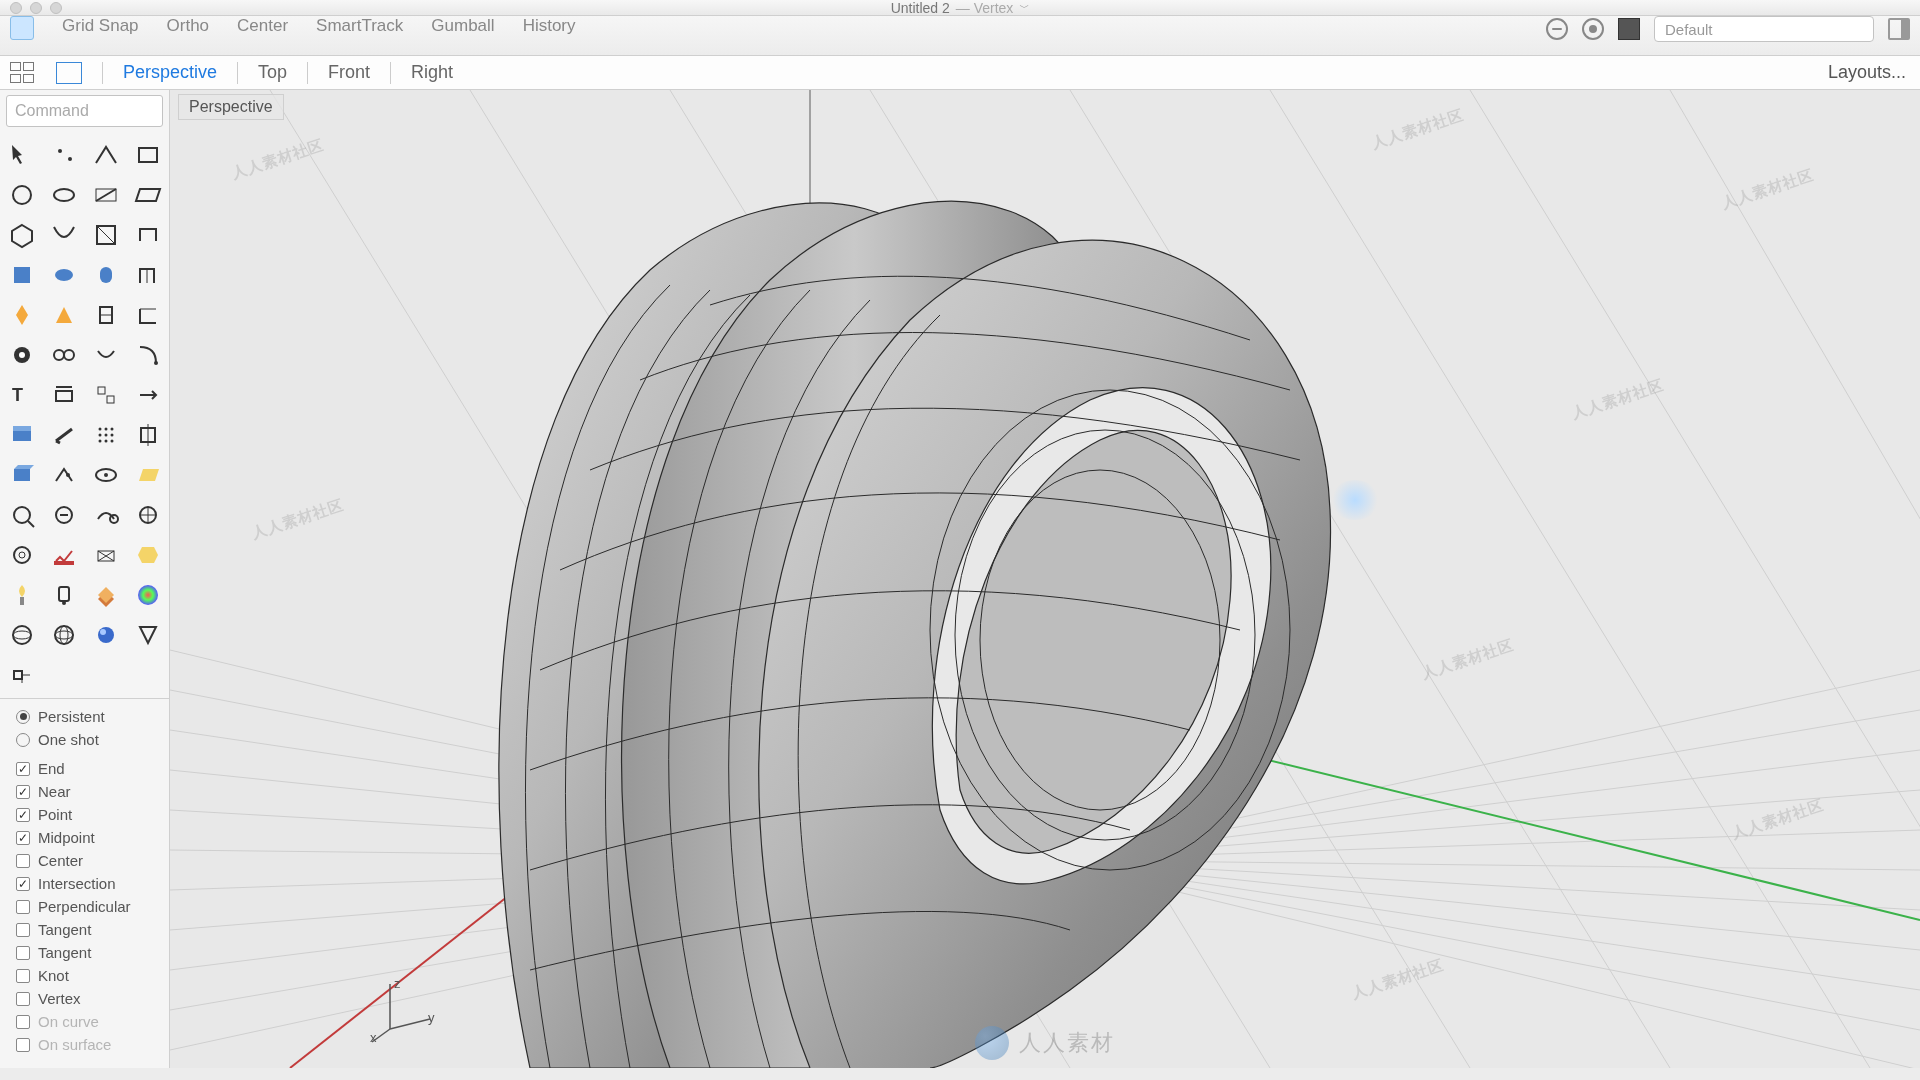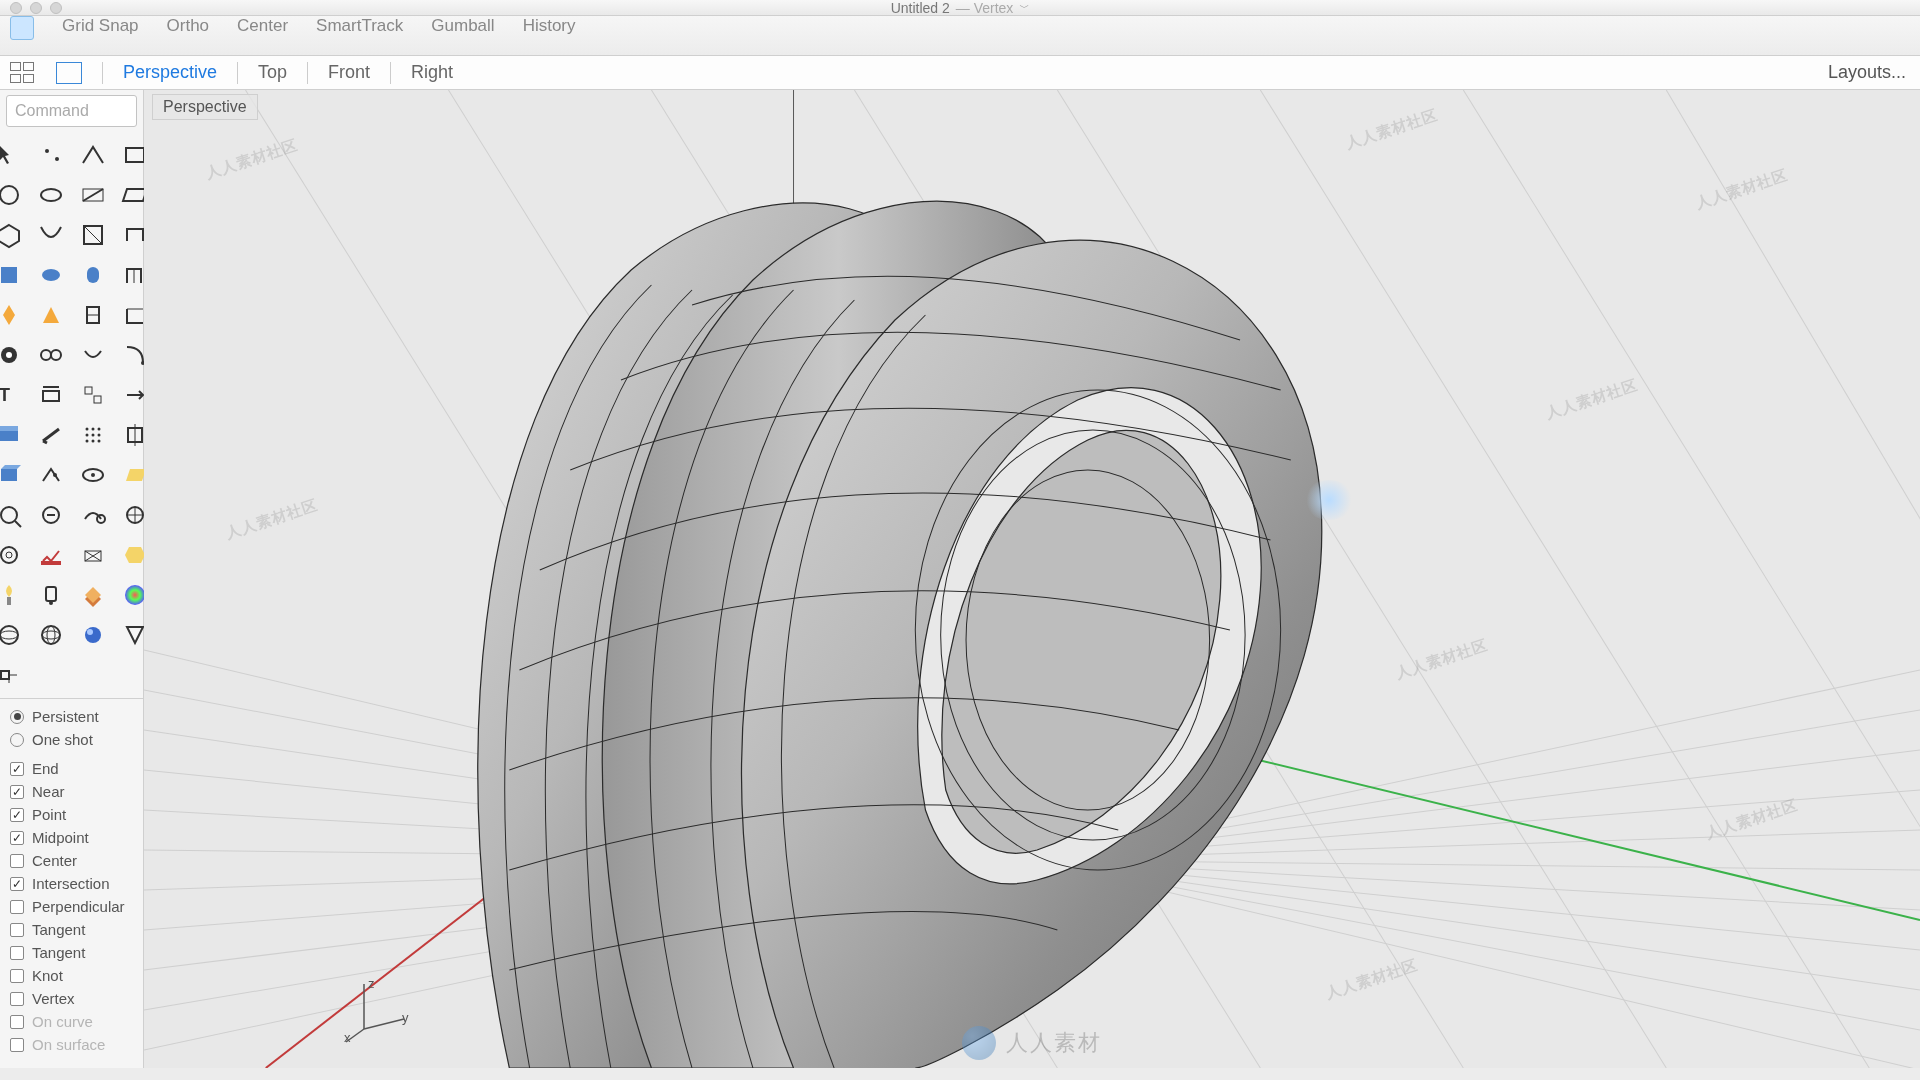--- a/index.html
+++ b/index.html
@@ -23,26 +23,26 @@
   .panel-ico::after { content:""; position:absolute; right:0; top:0; width:7px; height:100%; background:#999;}
   .viewbar { height:34px; background:#fdfdfd; border-bottom:1px solid #cfcfcf; display:flex; align-items:center; padding:0 10px; gap:20px; position:relative;}
   .vb-ico { width:26px; height:22px; display:flex; flex-wrap:wrap; gap:2px;}
   .vb-ico span{ width:11px; height:9px; border:1px solid #777;}
   .vb-ico2 { width:26px; height:22px; border:1px solid #3a88d8;}
   .vdiv { width:1px; height:22px; background:#ccc;}
   .vtab { font-size:18px; color:#666; }
   .vtab.active { color:#1f7ae0; font-weight:500;}
   .layouts { position:absolute; right:14px; color:#555; font-size:18px;margin-left:36px;}
   .main { display:flex; height:calc(1080px - 28px - 40px - 34px); }
-  .sidebar { width:144px; background:#f5f5f5; border-right:1px solid #cfcfcf; display:flex; flex-direction:column;}
+  .sidebar { width:170px; background:#f5f5f5; border-right:1px solid #cfcfcf; display:flex; flex-direction:column;}
   .cmd { margin:5px 6px; height:32px; border:1px solid #c3c3c3; background:#fff; border-radius:3px; display:flex; align-items:center; padding:0 8px; color:#aaa; font-size:16px;}
   .tools { padding:4px 2px; display:grid; grid-template-columns:repeat(4,40px); grid-auto-rows:38px; gap:2px; justify-content:center;}
   .tool { display:flex; align-items:center; justify-content:center; border-radius:3px; }
   .tool svg { width:28px; height:28px; }
-  .osnap { border-top:1px solid #d0d0d0; padding:6px 10px 0 10px; font-size:15px; color:#555;}
+  .osnap { border-top:1px solid #d0d0d0; padding:6px 10px 0 16px; font-size:15px; color:#555;}
   .radio-row, .check-row { display:flex; align-items:center; gap:8px; padding:3px 0;}
   .radio { width:14px; height:14px; border:1px solid #888; border-radius:50%; display:flex; align-items:center; justify-content:center;}
   .radio .dotf { width:7px; height:7px; border-radius:50%; background:#444;}
   .chk { width:14px; height:14px; border:1px solid #888; border-radius:2px; display:flex; align-items:center; justify-content:center; background:#fff;}
   .chk.on::after { content:"✓"; font-size:12px; color:#333; line-height:1;}
   .dim { color:#b5b5b5; }
   .viewport { flex:1; position:relative; background:#e8e8e8; overflow:hidden;}
   .vp-label { position:absolute; top:4px; left:8px; background:rgba(230,230,230,.8); padding:3px 10px; font-size:16px; color:#555; border:1px solid #cfcfcf; z-index:5;}
   .axis-gizmo { position:absolute; left:200px; bottom:24px; width:70px; height:70px; z-index:4; font-size:13px; color:#555;}
   .watermark-logo { position:absolute; left:50%; bottom:8px; transform:translateX(-50%); display:flex; align-items:center; gap:10px; opacity:.35; z-index:6;}
@@ -69,20 +69,33 @@
 </div>
 
 <div class="menubar">
   <div class="app-ico"></div>
   <span class="mitem">Grid Snap</span>
   <span class="mitem">Ortho</span>
   <span class="mitem">Center</span>
   <span class="mitem">SmartTrack</span>
   <span class="mitem">Gumball</span>
   <span class="mitem">History</span>
+  <div class="menubar-right">
+    <div class="circ">
+        <span style="width:10px;height:2px;background:#888;border-radius:1px;"></span>
+      </div>
+    <div class="circ">
+        <div class="inner"></div>
+      </div>
+    <div class="sq-sw"></div>
+    <div class="layer-sel">
+      <span>Default</span>
+    </div>
+    <div class="panel-ico"></div>
+  </div>
 </div>
 
 <div class="viewbar">
   <div class="vb-ico">
       <span></span>
       <span></span>
       <span></span>
       <span></span>
     </div>
   <div class="vb-ico2"></div>

